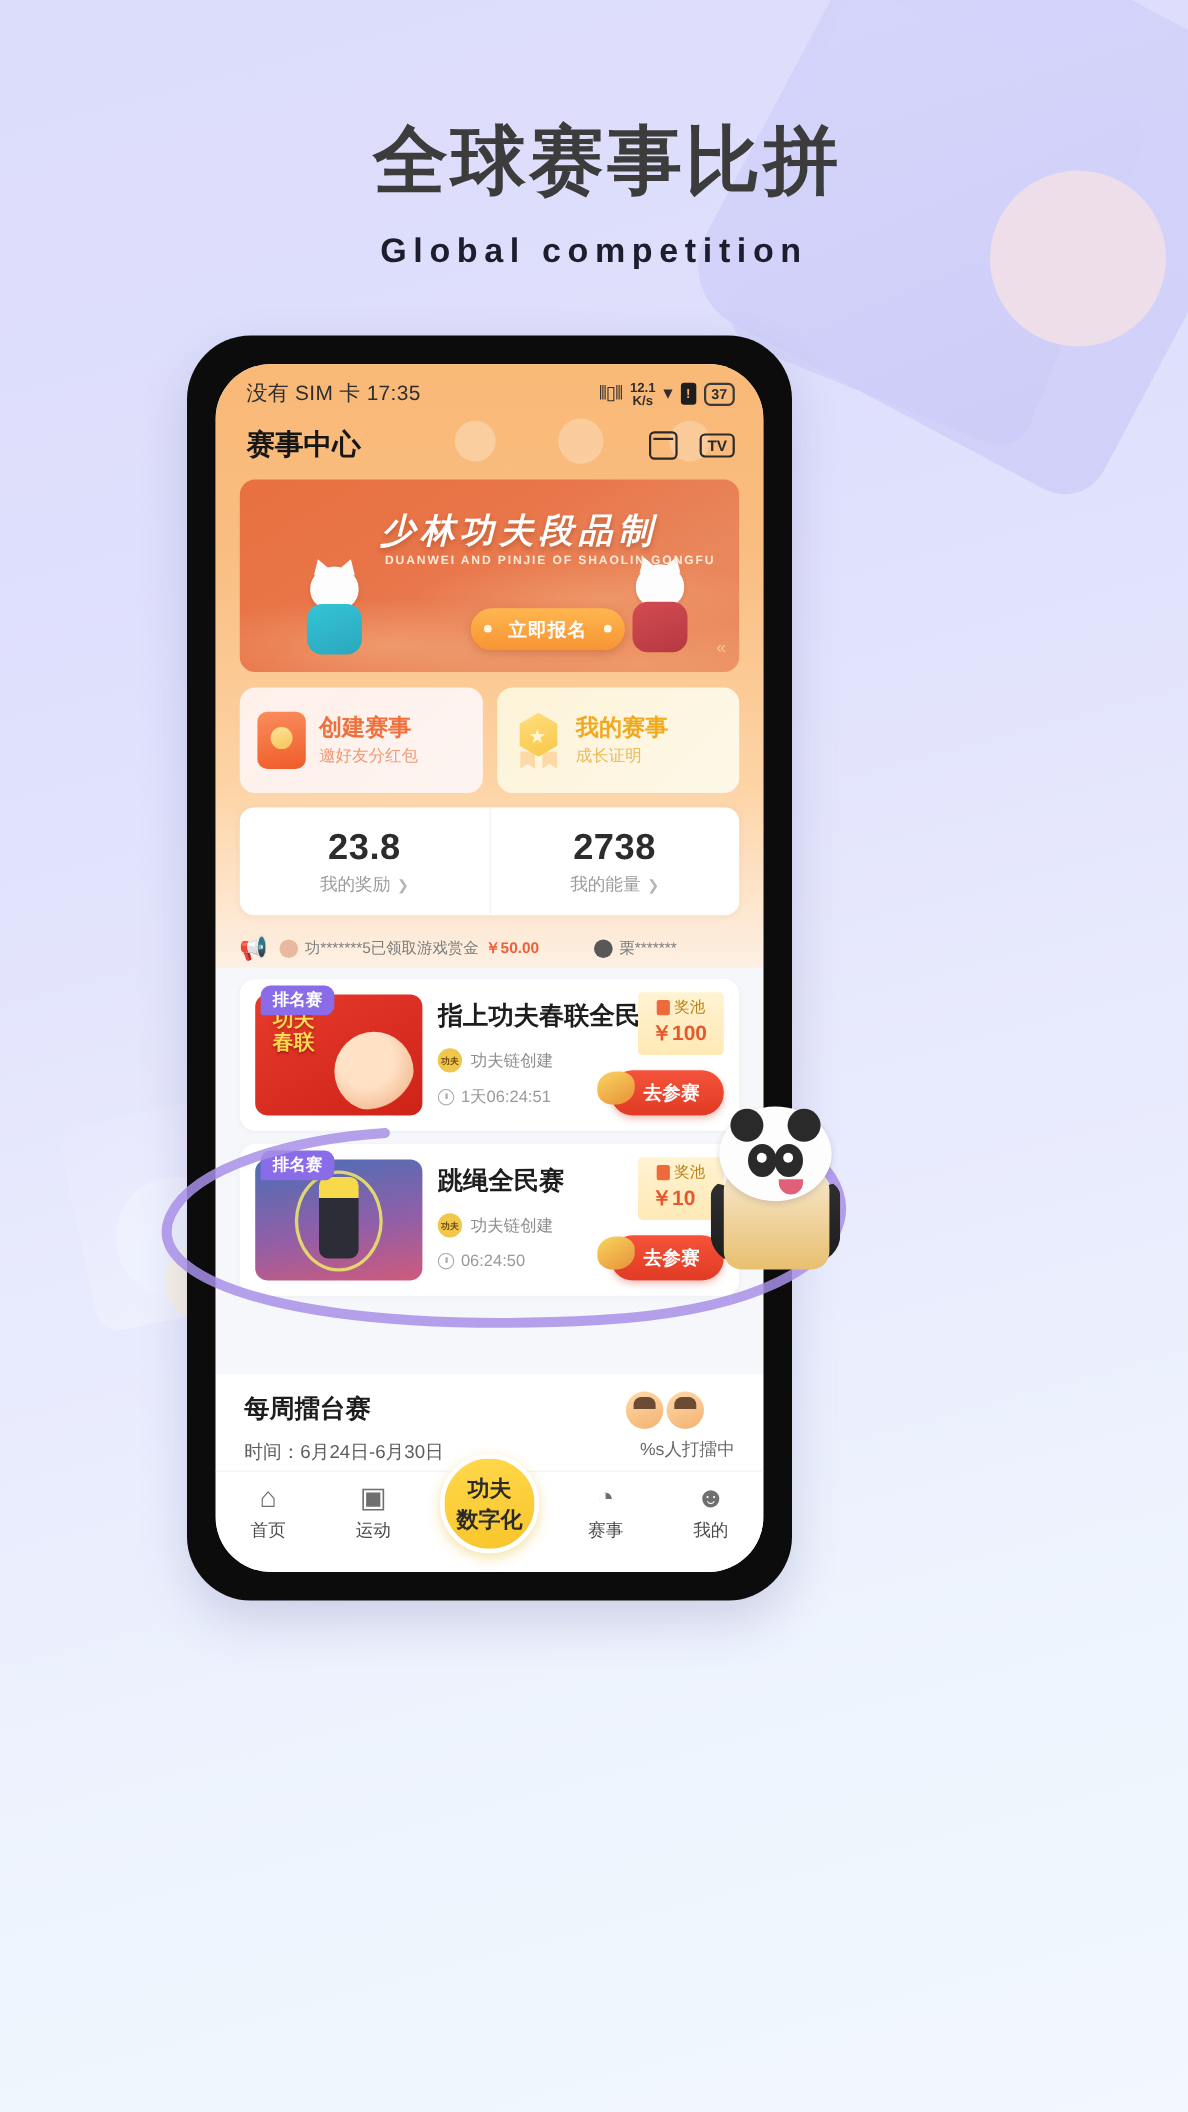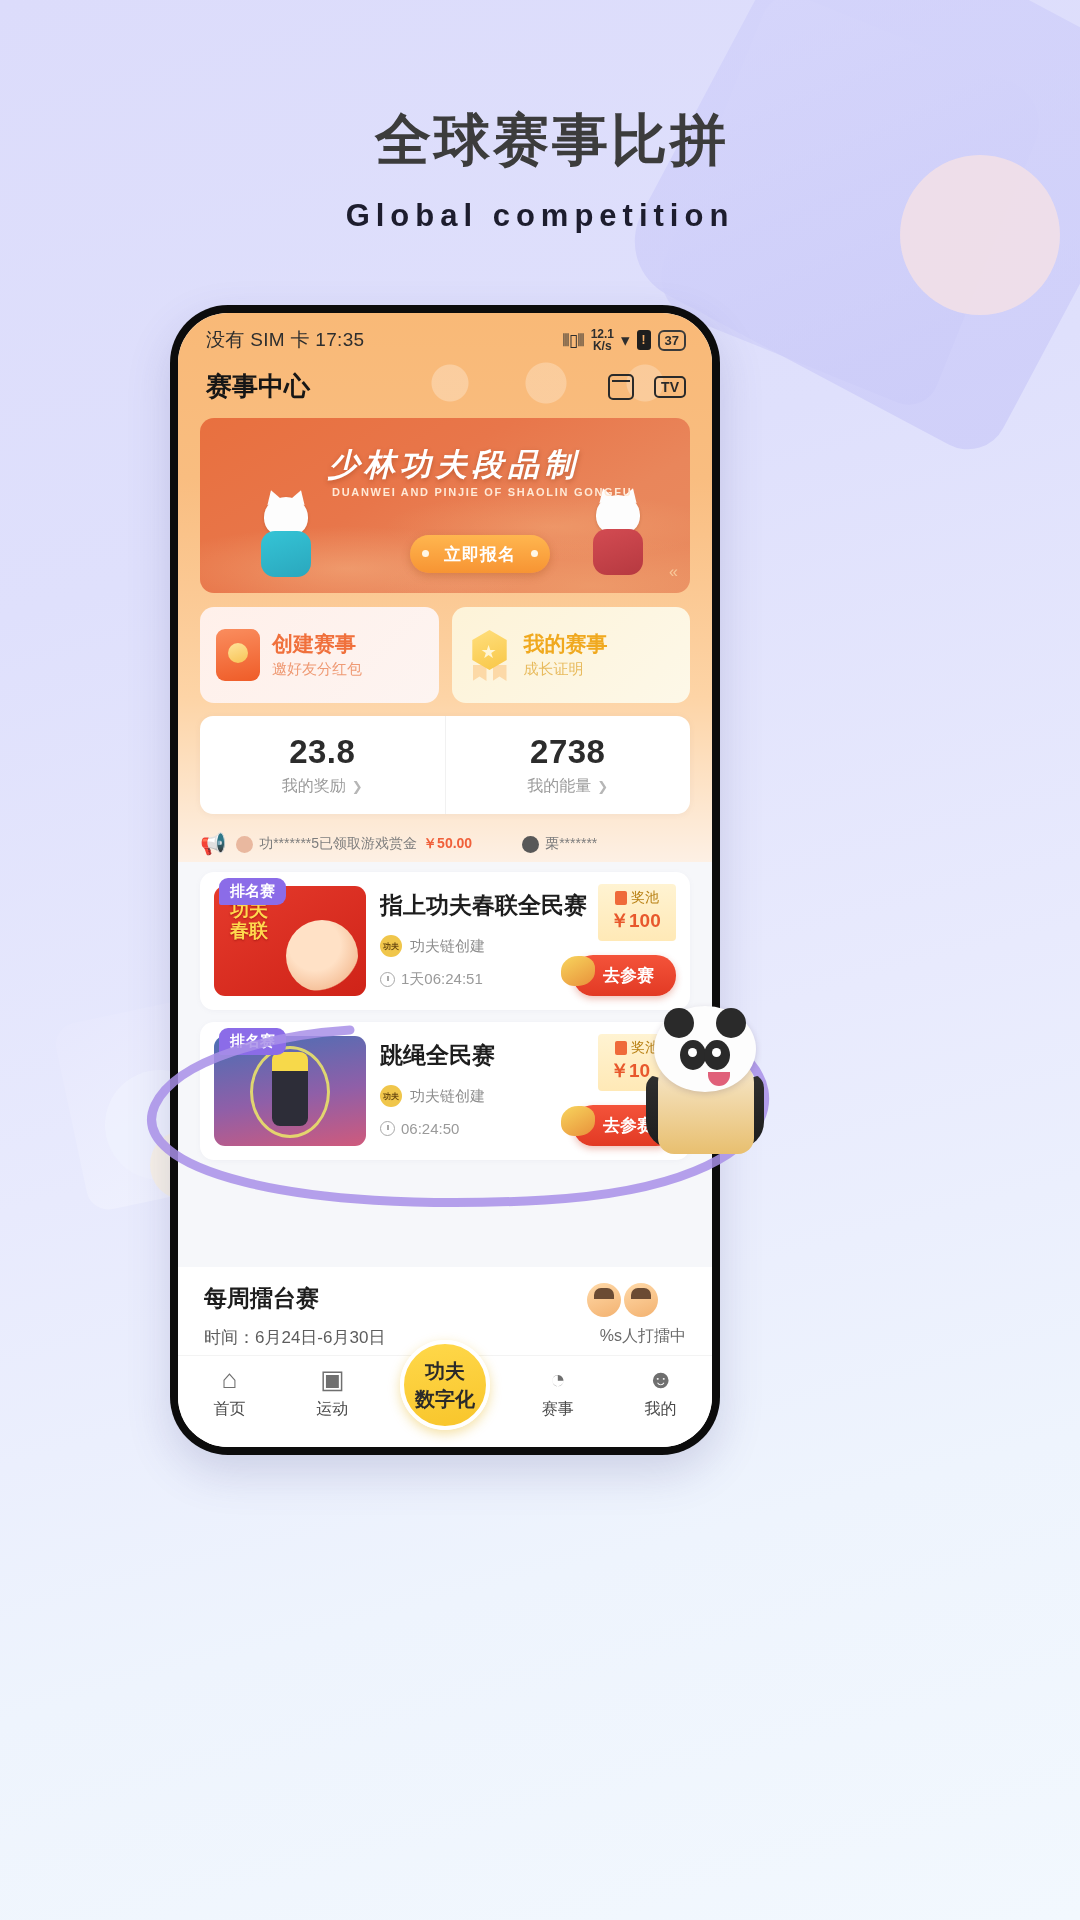--- a/index.html
+++ b/index.html
@@ -21,26 +21,26 @@
     background:#f3e0e6; opacity:.85; }
   .deco-card-l { left:70px; top:1010px; width:150px; height:190px; border-radius:22px;
     background:linear-gradient(160deg,#e7e8fd,#f0f2fe); opacity:.9; transform:rotate(-12deg); }
   .deco-circle2 { left:105px; top:1070px; width:110px; height:110px; border-radius:50%;
     background:#eef1fe; opacity:.9; }
   .deco-circle3 { left:150px; top:1130px; width:70px; height:70px; border-radius:50%;
     background:#f7f1e6; opacity:.9; }
 
   
   .headline-wrap { position:absolute; top:112px; left:0; width:1080px; text-align:center; z-index:4; }
-  .headline { font-size:56px; font-weight:bold; color:#3c3c3c; letter-spacing:3px; line-height:1;margin-left:24px; }
+  .headline { font-size:68px; font-weight:bold; color:#3c3c3c; letter-spacing:3px; line-height:1;margin-left:24px; }
   .subhead { margin-top:30px; font-size:31px; font-weight:bold; color:#1d1d2e; letter-spacing:6px; }
 
   
   .phone { position:absolute; left:170px; top:305px; width:550px; height:1150px;
-    background:#0c0c0c; border-radius:58px; padding:8px; z-index:6;
+    background:#0c0c0c; border-radius:58px; padding:26px; z-index:6;
     box-shadow:0 18px 44px rgba(80,80,140,.20); }
   .screen { width:100%; height:100%; border-radius:50px; overflow:hidden; position:relative;
     background:#fff; display:flex; flex-direction:column; }
 
   .top-area { background:linear-gradient(180deg,#f9b977 0%,#f9bd80 30%,#fdd4a6 70%,#fdf0e4 100%);
     position:relative; }
   .top-area:after { content:""; position:absolute; right:22px; top:38px; width:300px; height:64px;
     background:radial-gradient(circle at 20% 50%, rgba(255,255,255,.28) 0 18px, transparent 19px),
                radial-gradient(circle at 52% 50%, rgba(255,255,255,.26) 0 20px, transparent 21px),
                radial-gradient(circle at 85% 50%, rgba(255,255,255,.24) 0 18px, transparent 19px); }

